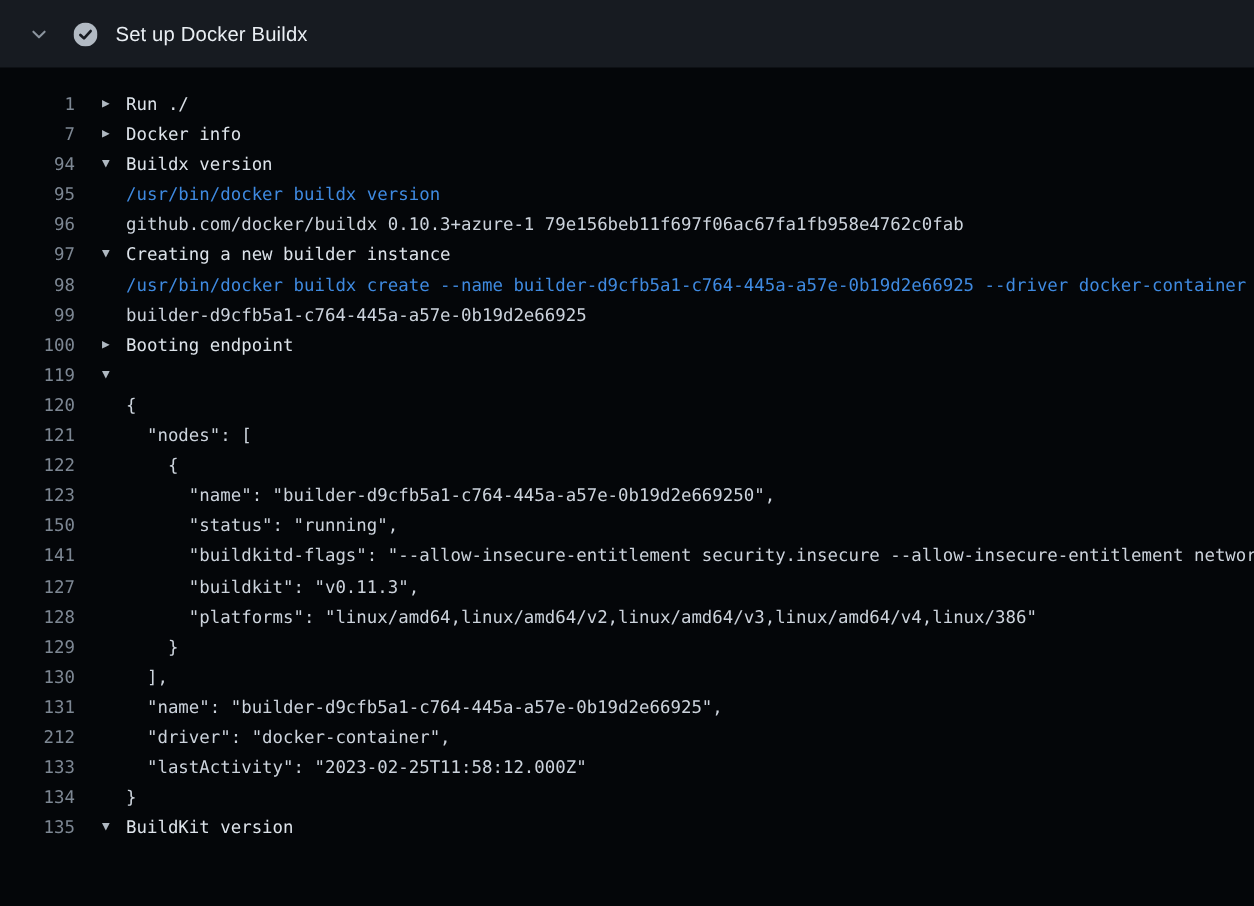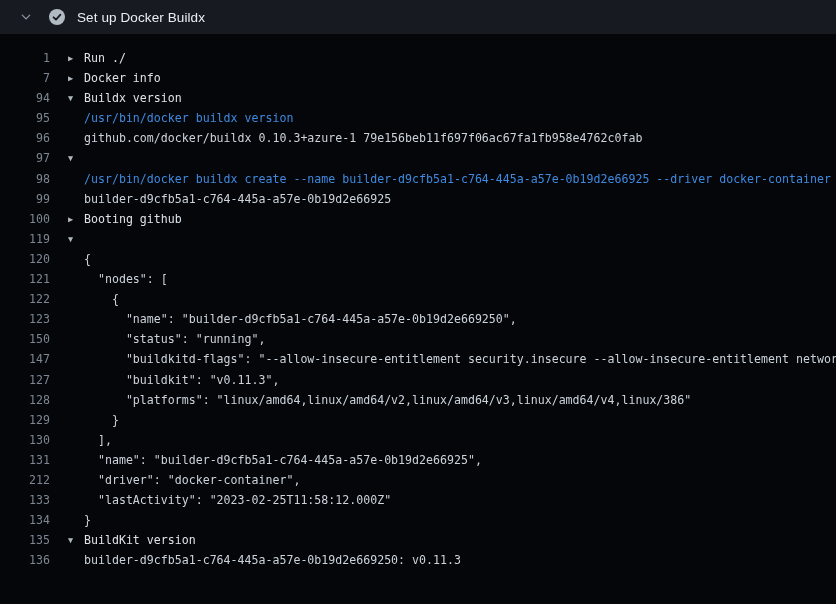--- a/index.html
+++ b/index.html
@@ -4,21 +4,21 @@
 <style>
   :root{
     --page-bg:#040609; --header-bg:#171b21; --header-text:#e9eef3;
     --line-number:#7d8793; --log-text:#ccd3dc; --command-text:#3f8ae0;
     --group-text:#dde3ea; --icon-gray:#afb8c1;
   }
   *{box-sizing:border-box;margin:0;padding:0}
   html,body{width:836px;height:604px;overflow:hidden}
   body{background:var(--page-bg);font-family:"Liberation Sans",sans-serif}
   .step-header{
-    height:34px;display:flex;align-items:center;padding-left:16px;
+    height:45px;display:flex;align-items:center;padding-left:16px;
     background:var(--header-bg);cursor:pointer;
   }
   .chev{width:20px;display:flex;align-items:center;justify-content:center;color:#8b949e}
   .check{margin-left:13px;display:flex;align-items:center}
   .step-title{margin-left:12px;font-size:13.5px;color:var(--header-text);letter-spacing:.1px}
   .log{padding-top:14px}
   .row{
     display:flex;height:20.1px;line-height:20.1px;white-space:pre;
     font-family:"DejaVu Sans Mono","Liberation Mono",monospace;font-size:11.6px;
   }
@@ -75,35 +75,36 @@
     <span class="txt">/usr/bin/docker buildx version</span>
   </div>
       <div class="row output">
     <a class="num">96</a>
     <span class="tri"></span>
     <span class="txt">github.com/docker/buildx 0.10.3+azure-1 79e156beb11f697f06ac67fa1fb958e4762c0fab</span>
   </div>
       <div class="row group-expanded">
     <a class="num">97</a>
     <span class="tri">▼</span>
+    <span class="txt">Creating a new builder instance</span>
   </div>
       <div class="row command">
     <a class="num">98</a>
     <span class="tri"></span>
     <span class="txt">/usr/bin/docker buildx create --name builder-d9cfb5a1-c764-445a-a57e-0b19d2e66925 --driver docker-container</span>
   </div>
       <div class="row output">
     <a class="num">99</a>
     <span class="tri"></span>
     <span class="txt">builder-d9cfb5a1-c764-445a-a57e-0b19d2e66925</span>
   </div>
       <div class="row group-collapsed">
     <a class="num">100</a>
     <span class="tri">▶</span>
-    <span class="txt">Booting github</span>
+    <span class="txt">Booting endpoint</span>
   </div>
       <div class="row group-expanded">
     <a class="num">119</a>
     <span class="tri">▼</span>
   </div>
       <div class="row output">
     <a class="num">120</a>
     <span class="tri"></span>
     <span class="txt">{</span>
   </div>
@@ -121,21 +122,21 @@
     <a class="num">123</a>
     <span class="tri"></span>
     <span class="txt">      "name": "builder-d9cfb5a1-c764-445a-a57e-0b19d2e669250",</span>
   </div>
       <div class="row output">
     <a class="num">150</a>
     <span class="tri"></span>
     <span class="txt">      "status": "running",</span>
   </div>
       <div class="row output">
-    <a class="num">147</a>
+    <a class="num">141</a>
     <span class="tri"></span>
     <span class="txt">      "buildkitd-flags": "--allow-insecure-entitlement security.insecure --allow-insecure-entitlement network</span>
   </div>
       <div class="row output">
     <a class="num">127</a>
     <span class="tri"></span>
     <span class="txt">      "buildkit": "v0.11.3",</span>
   </div>
       <div class="row output">
     <a class="num">128</a>
@@ -170,19 +171,14 @@
       <div class="row output">
     <a class="num">134</a>
     <span class="tri"></span>
     <span class="txt">}</span>
   </div>
       <div class="row group-expanded">
     <a class="num">135</a>
     <span class="tri">▼</span>
     <span class="txt">BuildKit version</span>
   </div>
-      <div class="row output">
-    <a class="num">136</a>
-    <span class="tri"></span>
-    <span class="txt">builder-d9cfb5a1-c764-445a-a57e-0b19d2e669250: v0.11.3</span>
-  </div>
     </div>
 </div>
 
 </body></html>

